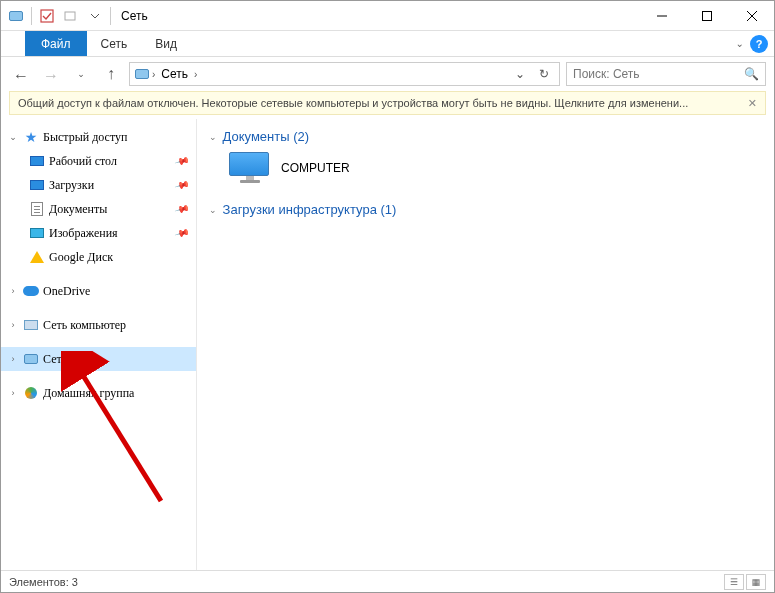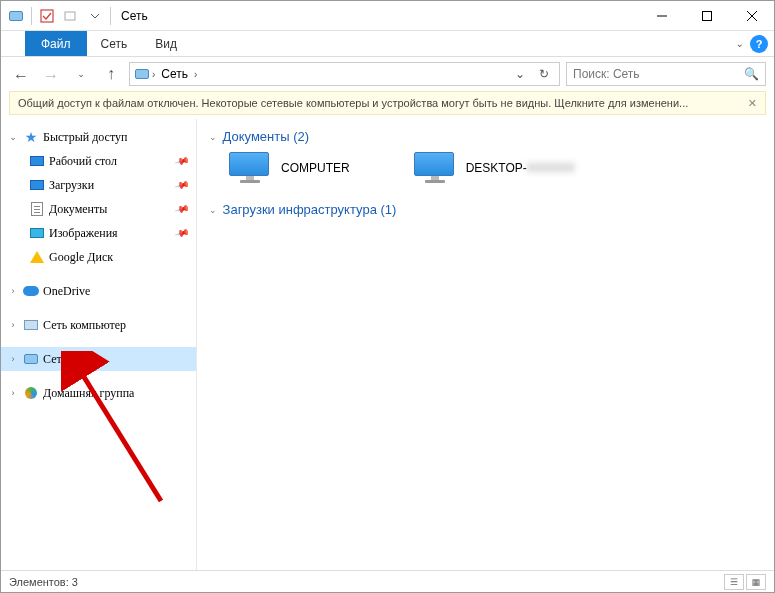--- a/index.html
+++ b/index.html
@@ -251,28 +251,20 @@
     </div>
     <div class="items-row">
       <div class="item">
         <div class="monitor">
             <div class="screen"></div>
             <div class="stand"></div>
             <div class="base"></div>
           </div>
         <span class="it-label">COMPUTER</span>
       </div>
-      <div class="item">
-        <div class="monitor">
-            <div class="screen"></div>
-            <div class="stand"></div>
-            <div class="base"></div>
-          </div>
-        <span class="it-label"><span>DESKTOP-</span><span class="blurred">XXXXXX</span></span>
-      </div>
     </div>
 
     <div class="group-head">
       <span class="gchev">⌄</span>
       <span><span>Загрузки инфраструктура</span> (<span>1</span>)</span>
     </div>
   </div>
 </div>
 
 <div class="statusbar">

